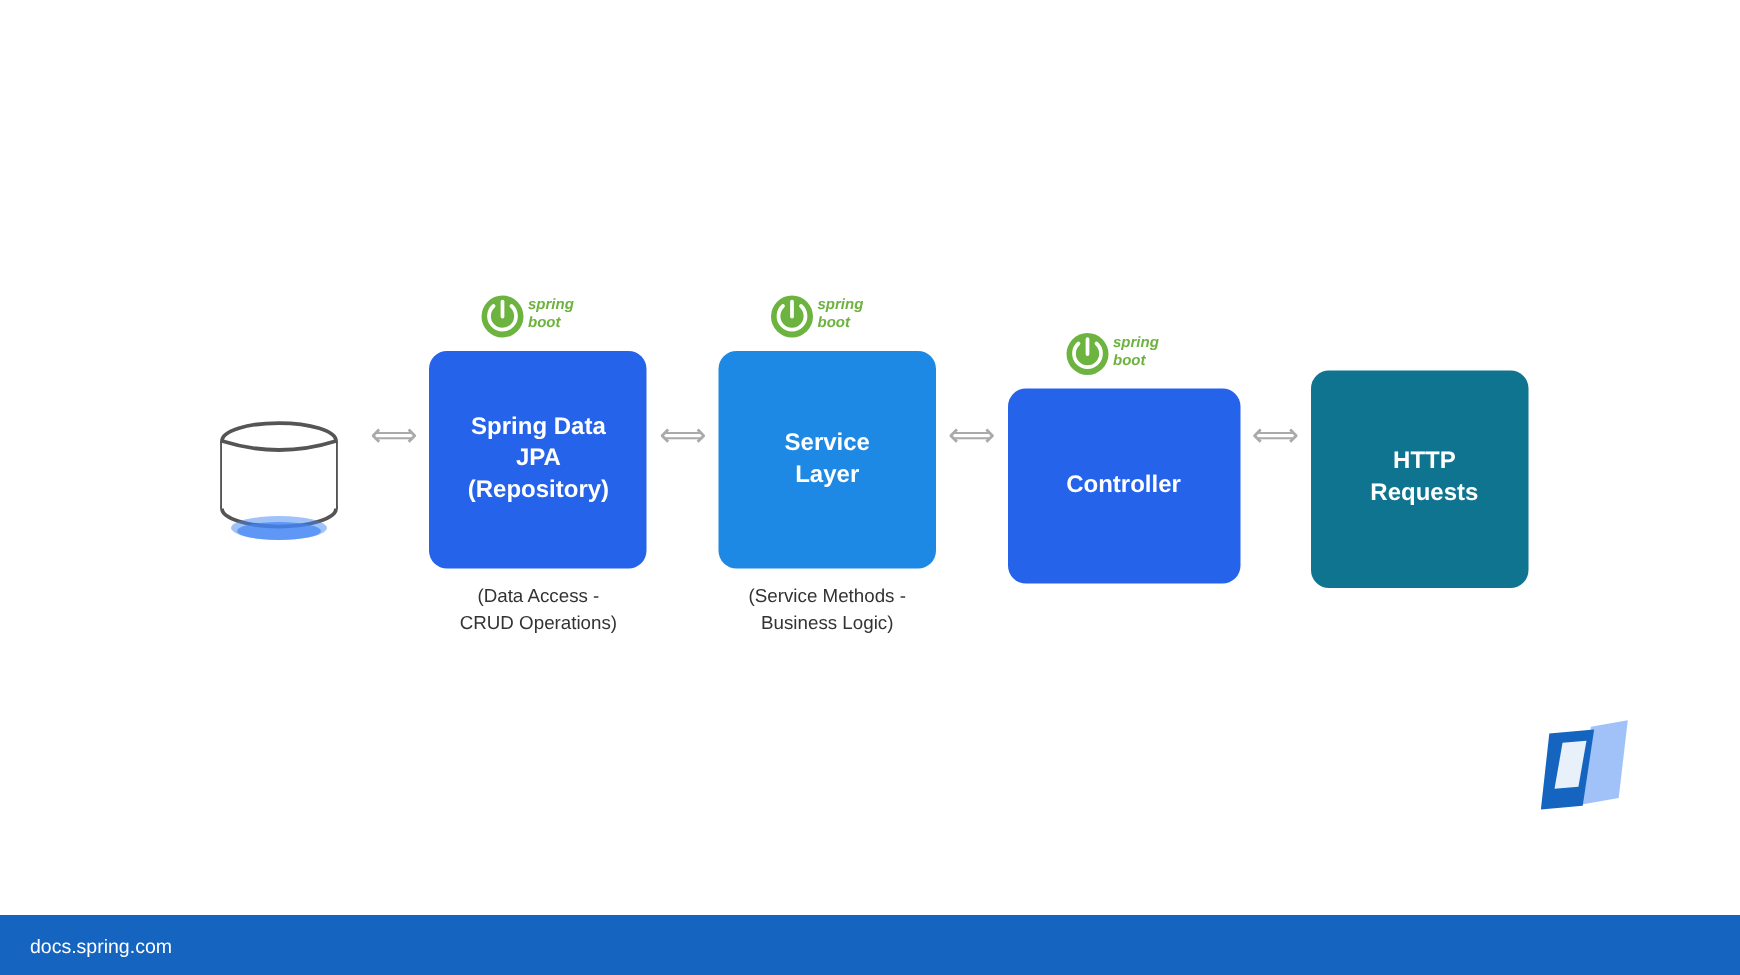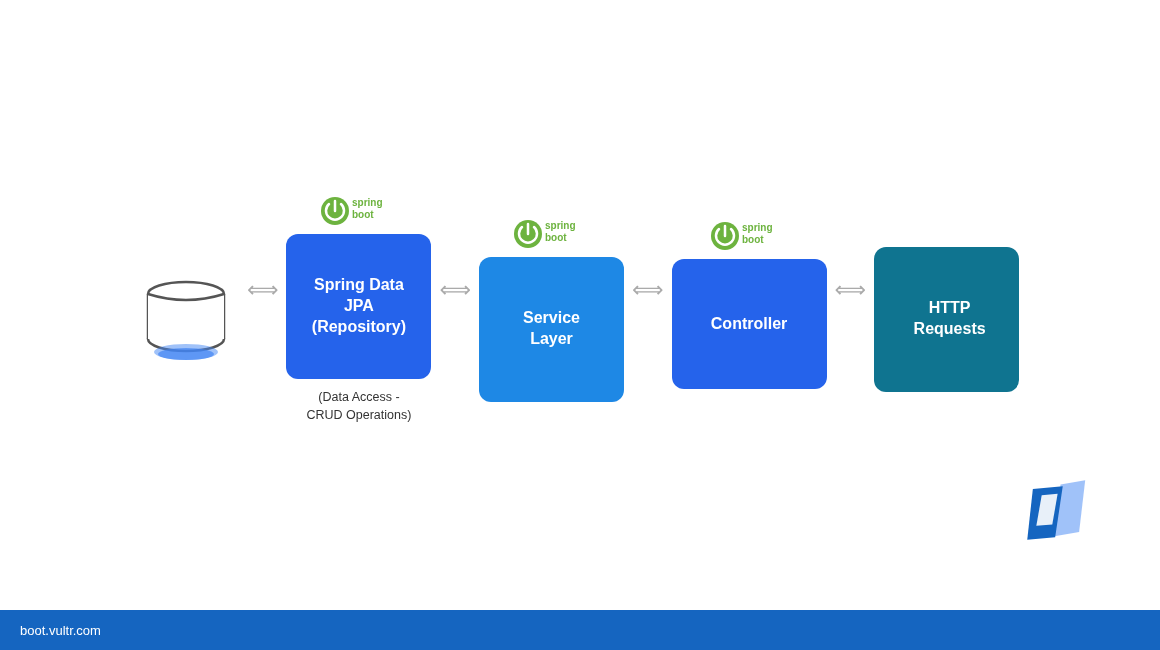--- a/index.html
+++ b/index.html
@@ -127,20 +127,21 @@
     }
     .no-logo {
       height: 38px;
     }
     .component-top {
       height: 44px;
       display: flex;
       align-items: flex-end;
       justify-content: center;
       margin-bottom: 4px;
+      font-style: italic;
     }
   </style>
 </head>
 <body>
 
 <div class="main-content">
   <div class="diagram-area">
 
     <div class="db-wrapper component-wrapper">
       <div class="no-logo"></div>
@@ -196,20 +197,22 @@
           <path d="M16 9 L16 19" stroke="white" stroke-width="2.5" stroke-linecap="round"></path>
           <path d="M10 12 A9 9 0 1 0 22 12" stroke="white" stroke-width="2.5" fill="none" stroke-linecap="round"></path>
           <text x="33" y="14" font-size="10" font-weight="700" fill="#6db33f" font-family="Arial">spring</text>
           <text x="33" y="26" font-size="10" font-weight="700" fill="#6db33f" font-family="Arial">boot</text>
         </svg>
       </div>
       <div class="box box-service box-jpa">
         <span style="white-space:pre-line">Service
 Layer</span>
       </div>
+      <div class="subtitle" style="white-space:pre-line">(Service Methods -
+Business Logic)</div>
     </div>
 
     <div class="arrow">⟺</div>
 
     <div class="component-wrapper">
       <div class="component-top">
         <svg width="80" height="38" viewBox="0 0 80 38">
           <circle cx="16" cy="19" r="14" fill="#6db33f"></circle>
           <path d="M16 9 L16 19" stroke="white" stroke-width="2.5" stroke-linecap="round"></path>
           <path d="M10 12 A9 9 0 1 0 22 12" stroke="white" stroke-width="2.5" fill="none" stroke-linecap="round"></path>
@@ -244,14 +247,14 @@
 
       <polygon points="10,8 40,8 28,58 0,58" fill="#1565c0" transform="rotate(-5,20,33)"></polygon>
 
       <polygon points="18,15 34,15 26,45 10,45" fill="white" opacity="0.9" transform="rotate(-5,20,30)"></polygon>
     </g>
   </svg>
 
 </div>
 
 <div class="footer">
-  <span class="footer-text">boot.vultr.com</span>
+  <span class="footer-text">docs.spring.com</span>
 </div>
 
 </body></html>

